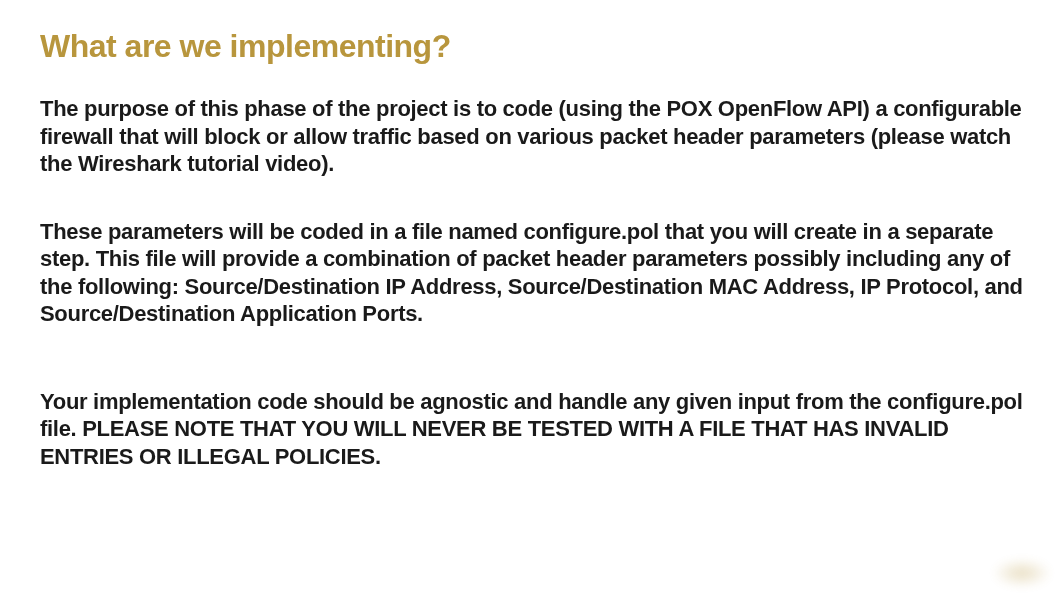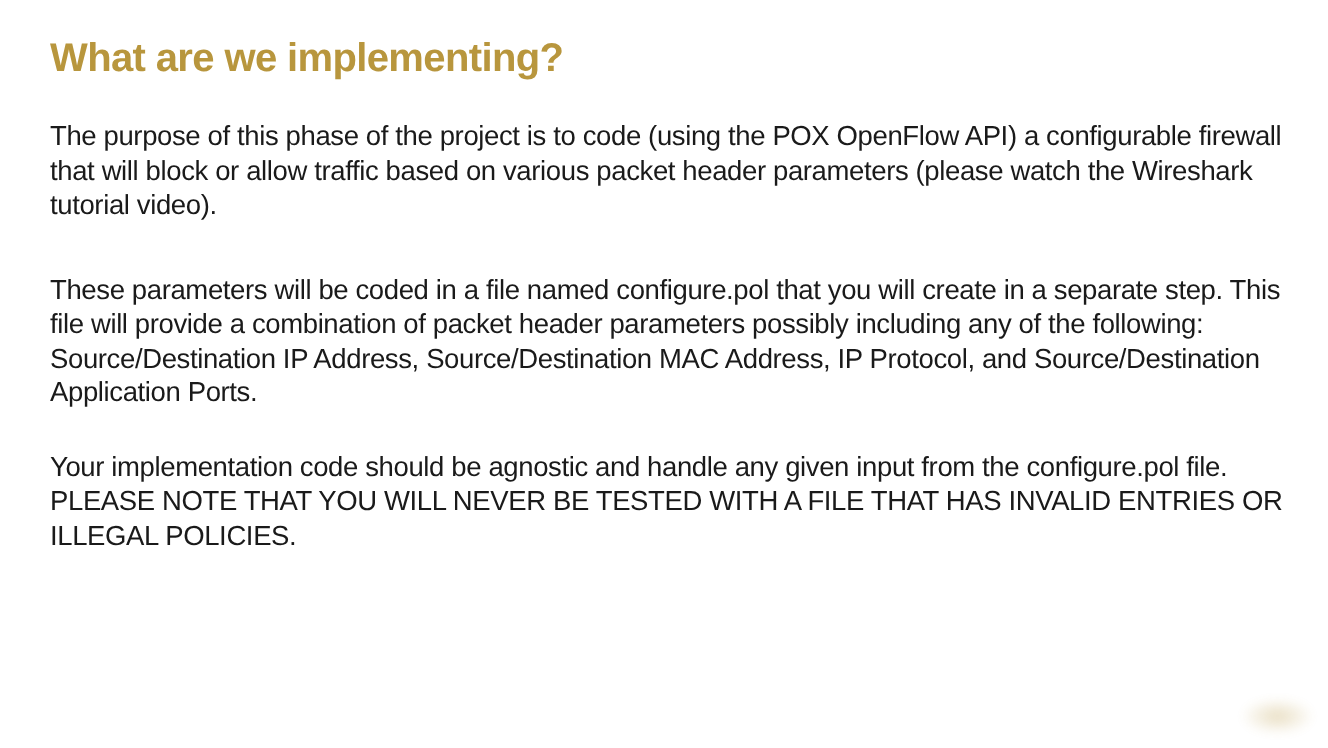--- a/index.html
+++ b/index.html
@@ -27,31 +27,31 @@
       color: #b8963d;
       font-size: 32px;
       font-weight: bold;
       margin-bottom: 30px;
       letter-spacing: -0.5px;
     }
     
     .body-text {
       color: #1a1a1a;
       font-size: 22px;
-      font-weight: normal;
+      font-weight: bold;
       line-height: 1.25;
       letter-spacing: -0.3px;
     }
     
     .para-1 {
       margin-bottom: 40px;
     }
     
     .para-2 {
-      margin-bottom: 32px;
+      margin-bottom: 60px;
     }
     
     .para-3 {
       margin-bottom: 20px;
     }
     
     .footer {
       position: absolute;
       bottom: 18px;
       left: 22px;

